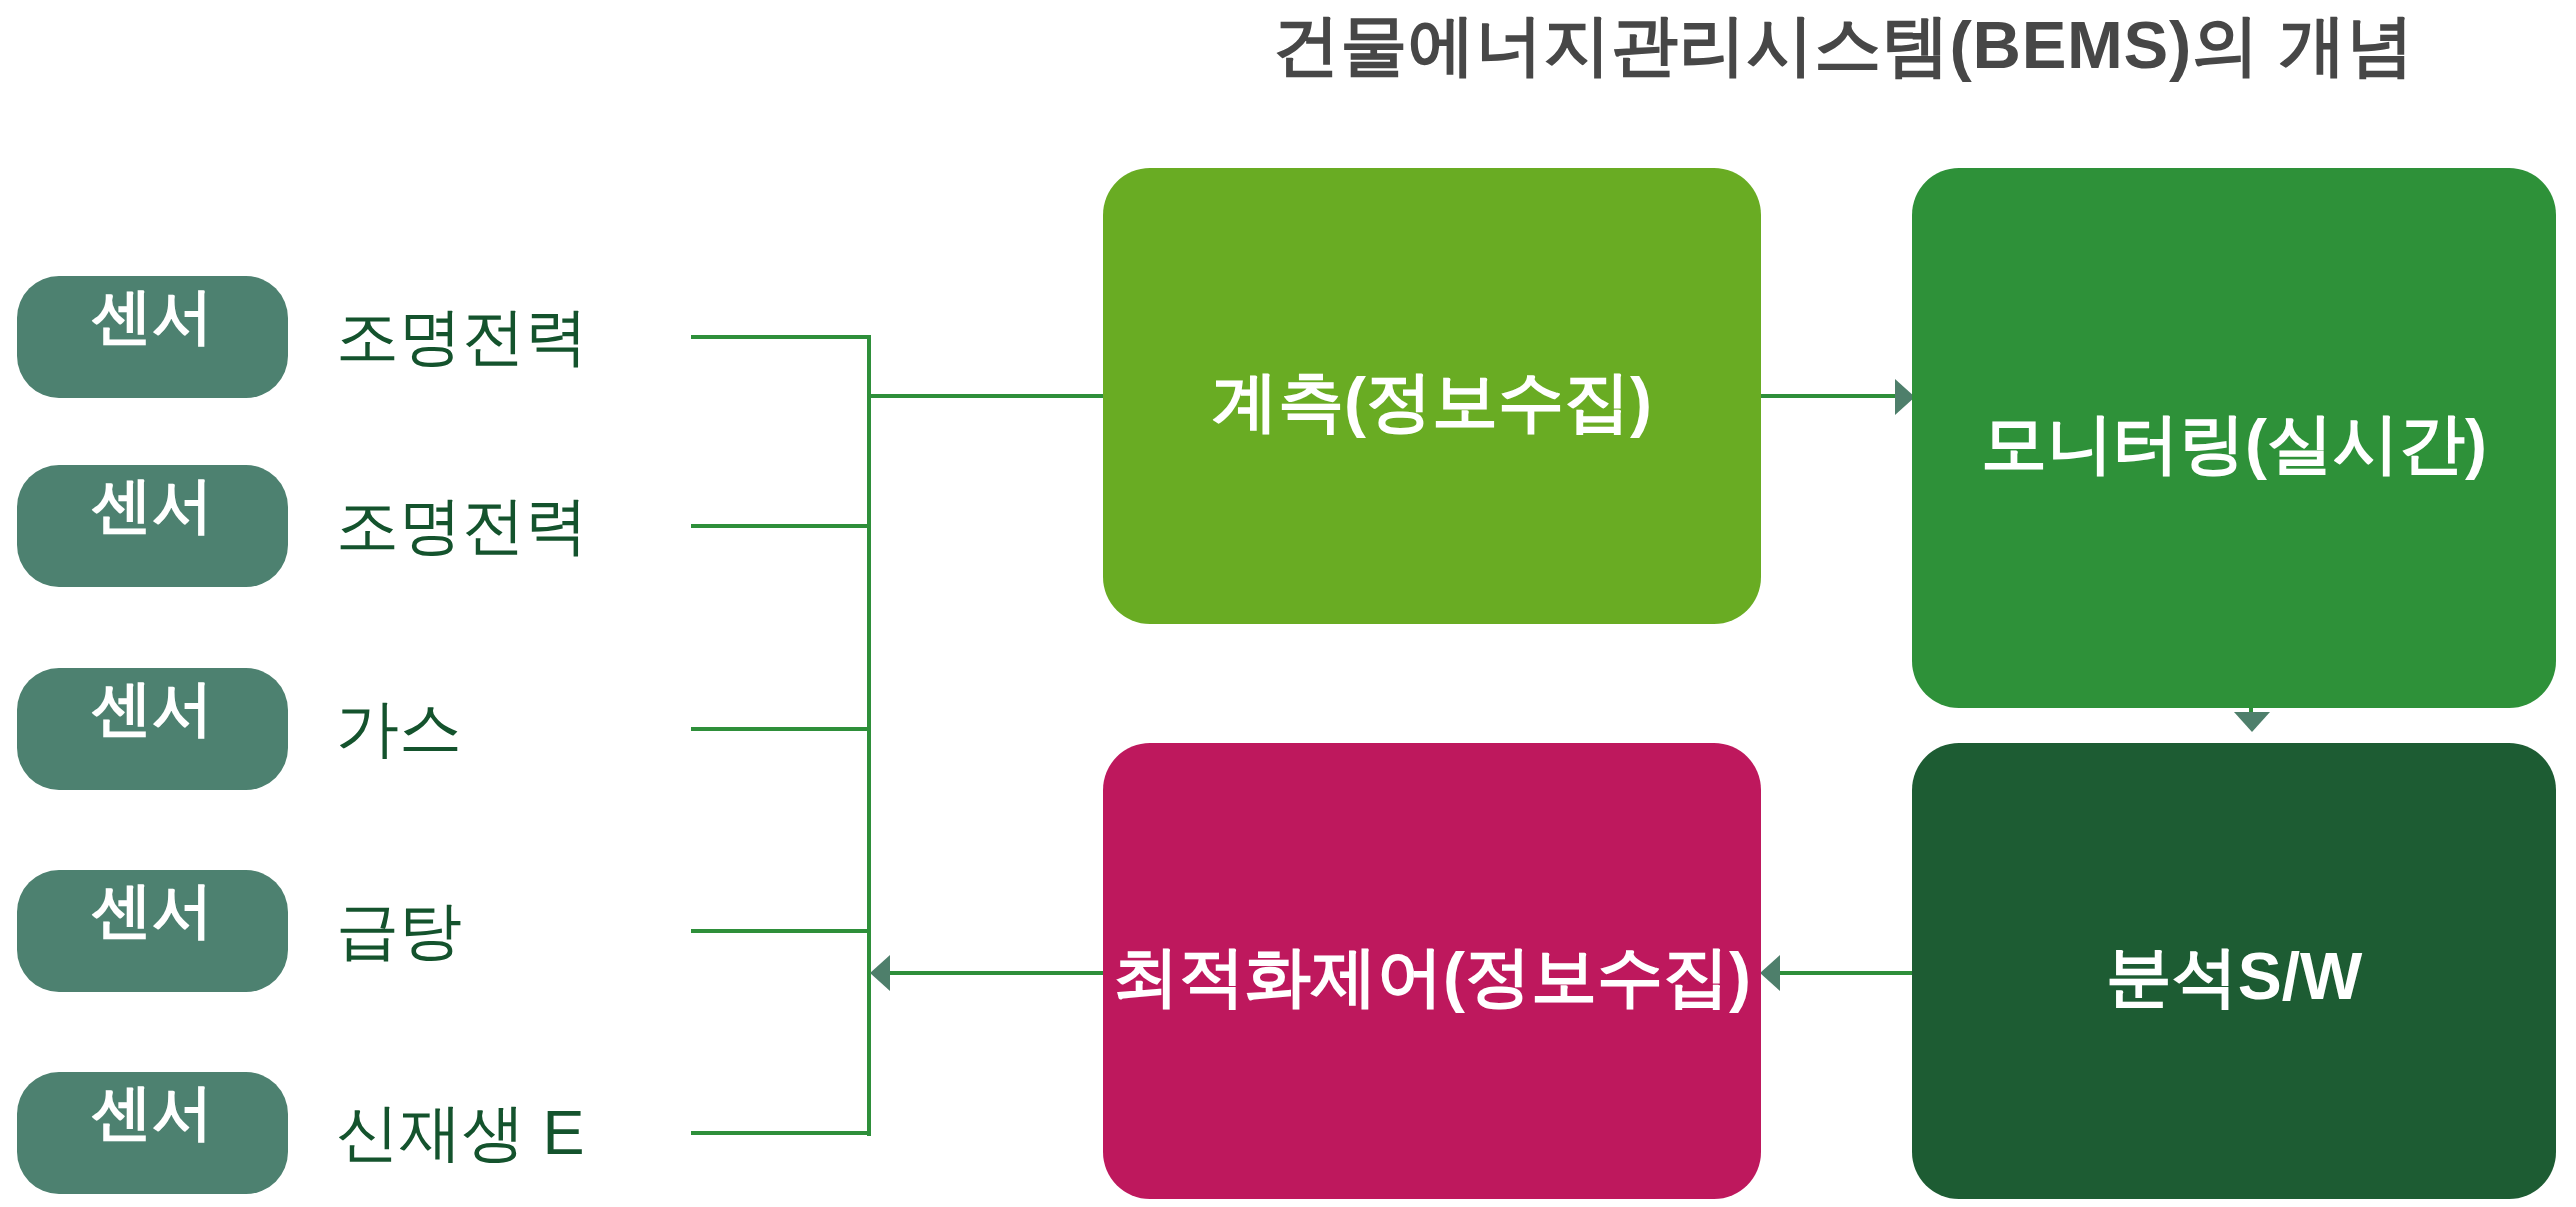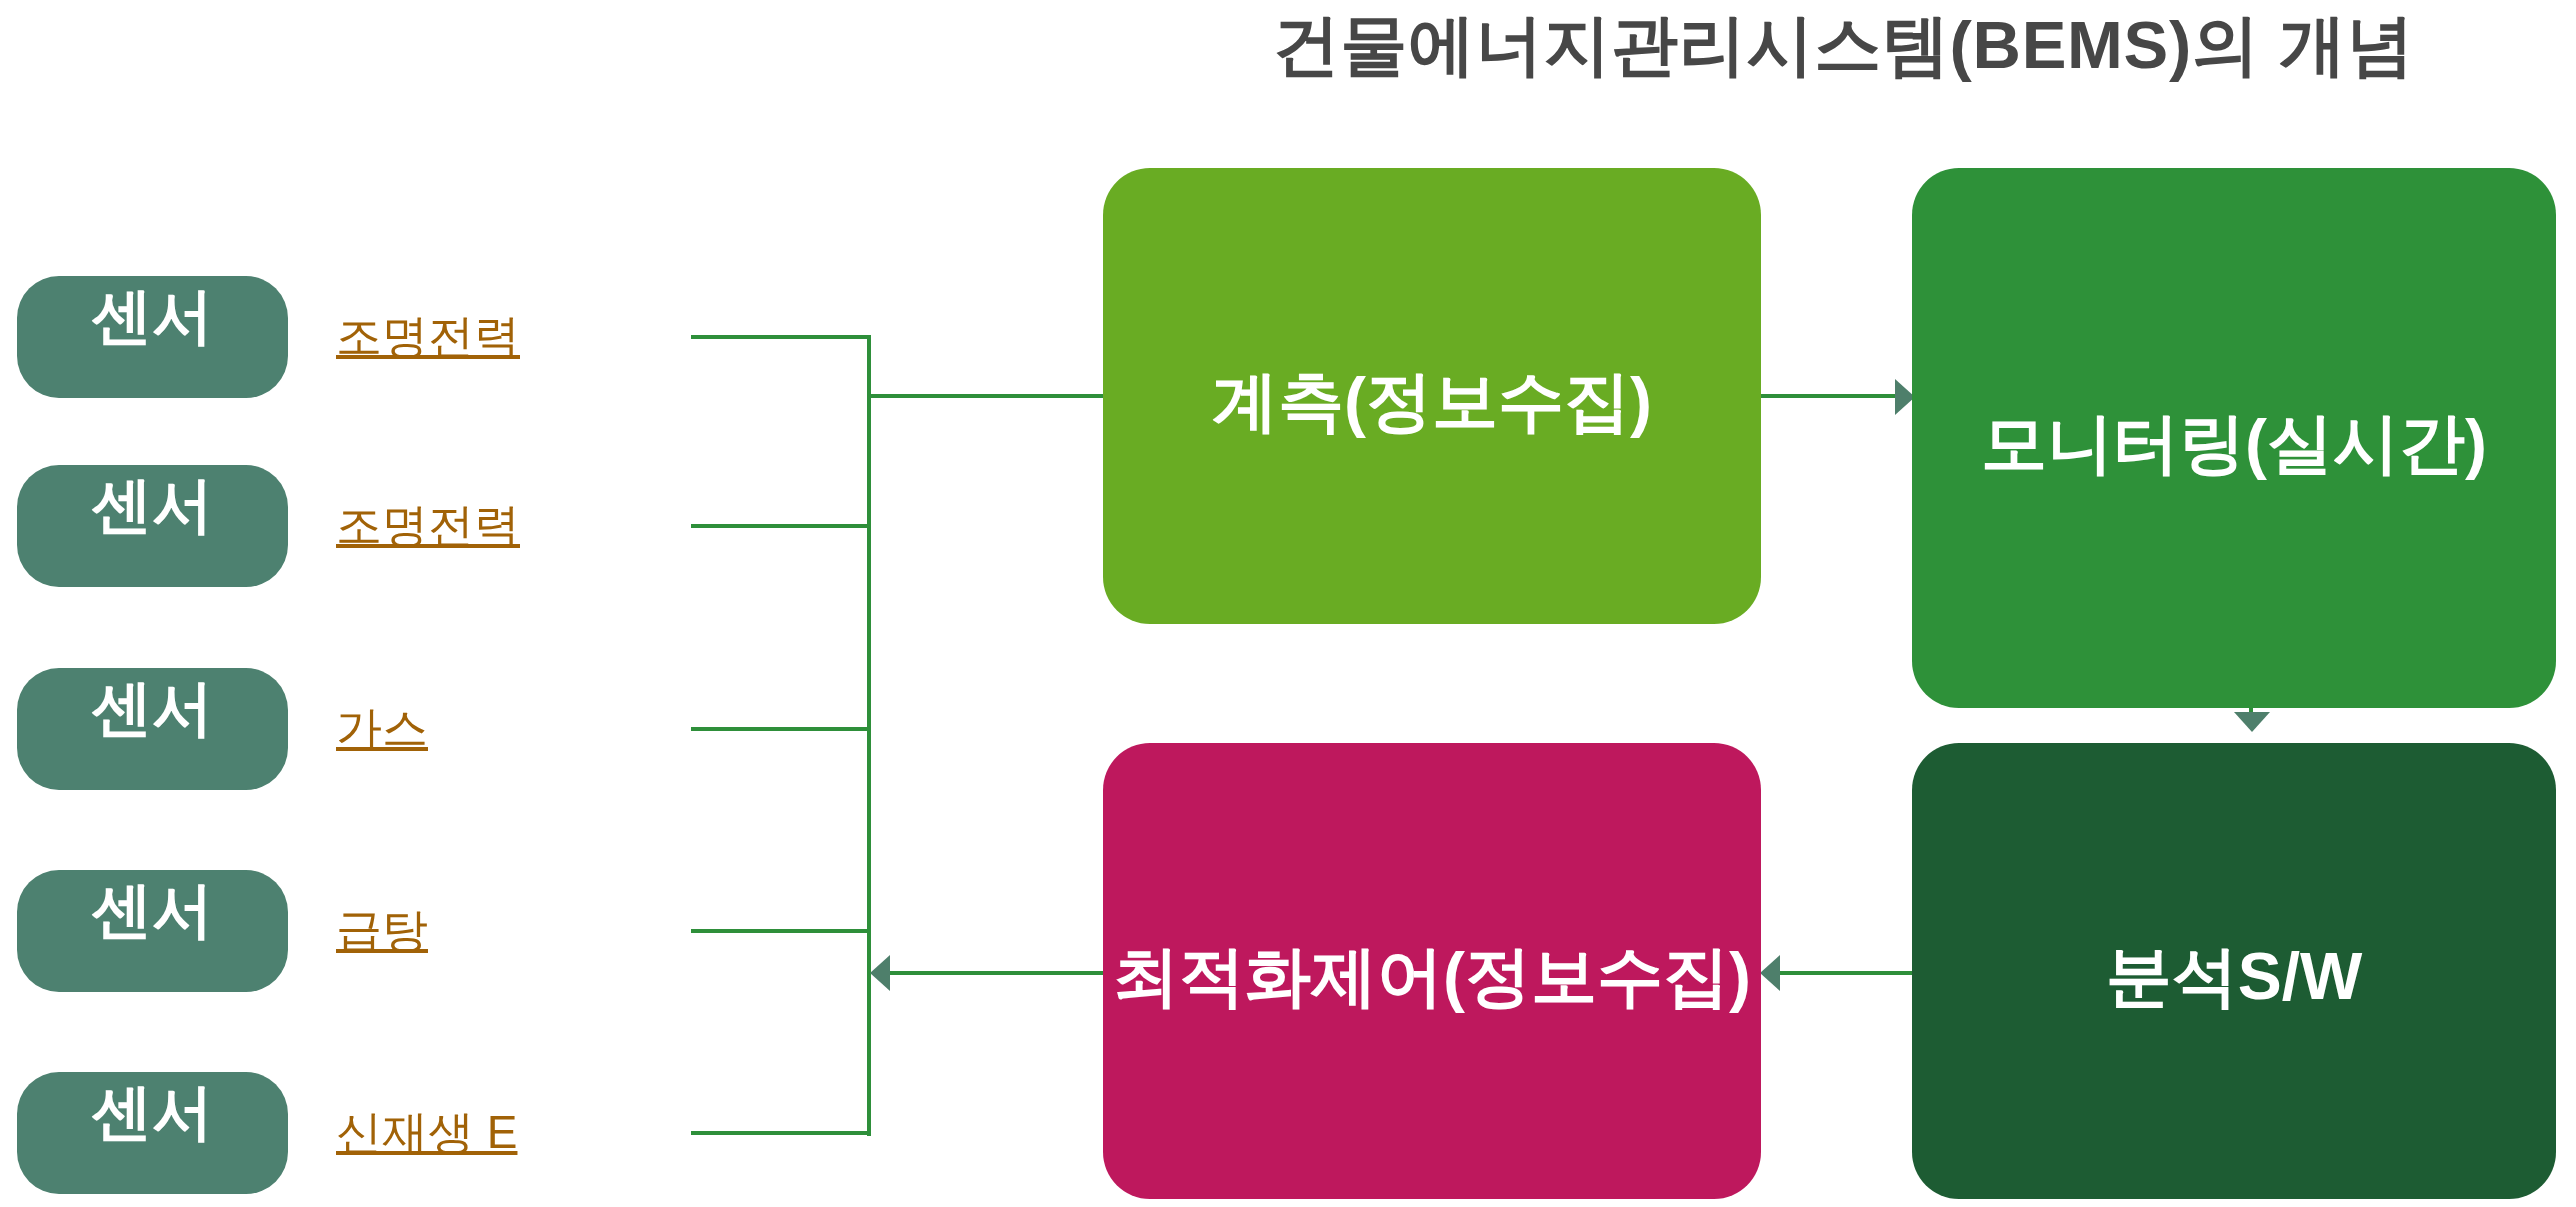--- a/index.html
+++ b/index.html
@@ -49,24 +49,23 @@
     font-size: 61px;
     font-weight: bold;
   }
   .sensor-label {
     position: absolute;
     left: 336px;
     top: 0;
     height: 122px;
     display: flex;
     align-items: center;
-    font-size: 46px;
-    color: #a16207;
+    font-size: 63px;
+    color: #14532d;
     white-space: nowrap;
-    text-decoration: underline;
   }
   .sensor-line {
     position: absolute;
     left: 691px;
     top: 59px;
     width: 180px;
     height: 4px;
     background: #2E8F3A;
   }
   .line { position: absolute; background: #2E8F3A; }

